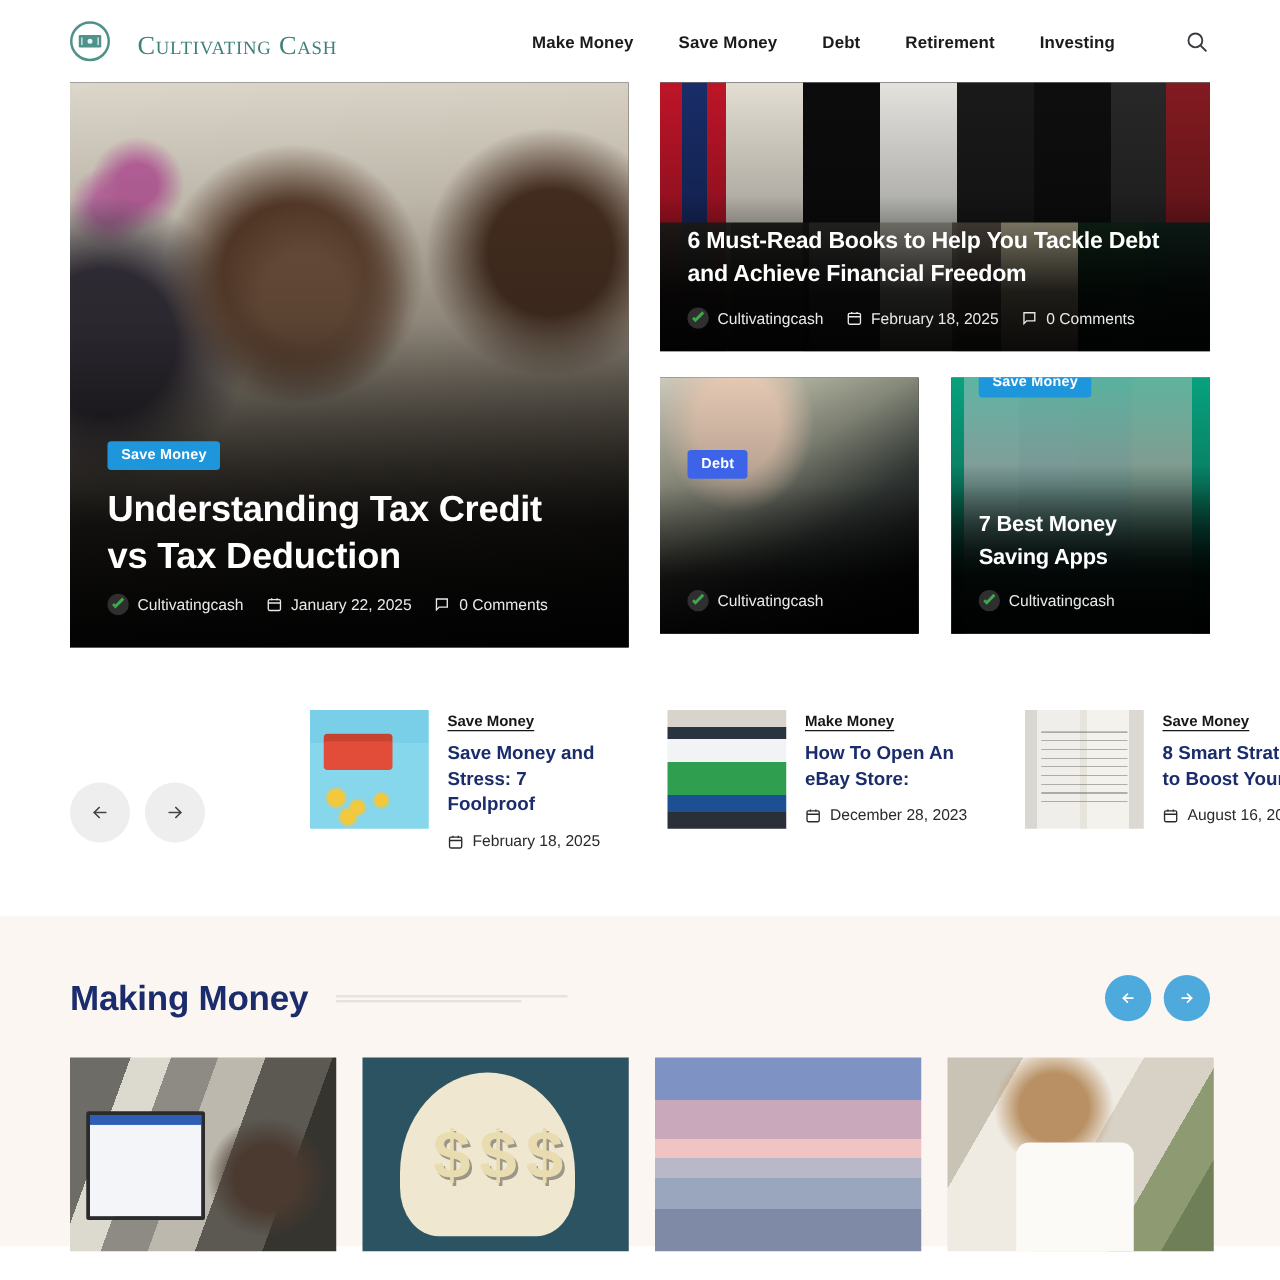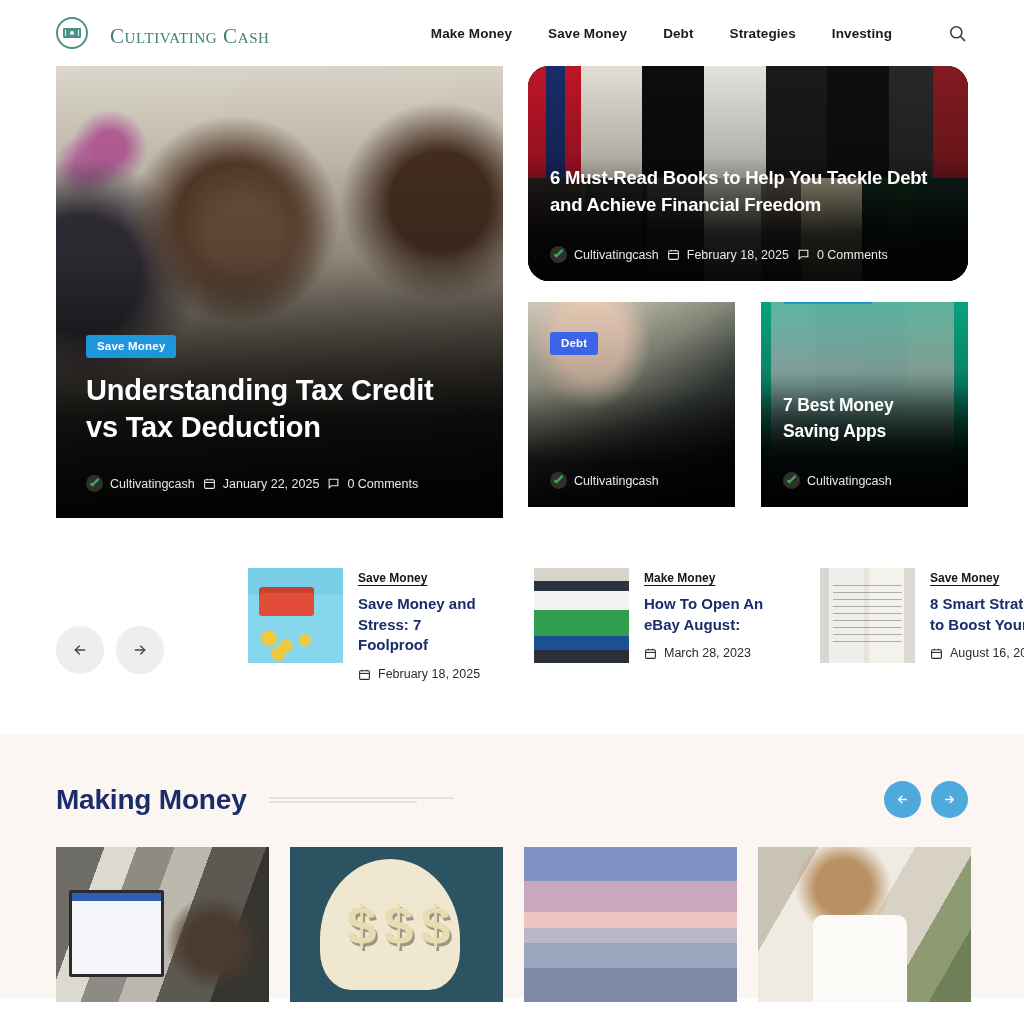--- a/index.html
+++ b/index.html
@@ -98,24 +98,23 @@
     letter-spacing: .2px;
   }
   .badge.save { background: #1e96dc; }
   .badge.debt { background: #3d64e8; }
   .card-title {
     color: #ffffff;
     font-weight: 800;
     letter-spacing: -.2px;
   }
   .meta {
-    display: flex; align-items: center; gap: 8px;
+    display: flex; align-items: center; gap: 18px;
     color: #e9e9e9;
     font-size: 12.5px;
-    margin-top: 28px;
   }
   .meta span { display: flex; align-items: center; gap: 7px; white-space: nowrap; }
   .avatar {
     width: 17px; height: 17px; border-radius: 50%;
     background: #2f2f2f;
     display: flex; align-items: center; justify-content: center;
     flex: 0 0 auto;
   }
   .avatar svg { display: block; }
 
@@ -130,21 +129,21 @@
       radial-gradient(circle at 6% 46%, #3a3540 0 12%, rgba(58,53,64,0) 24%),
       radial-gradient(circle at 12% 18%, #c86aa8 0 3%, rgba(200,106,168,0) 7%),
       radial-gradient(circle at 7% 22%, #d07ab4 0 2.4%, rgba(208,122,180,0) 6%),
       linear-gradient(172deg, #e8e2d6 0%, #ddd5c6 26%, #b9ae9d 48%, #7f7668 68%, #3b3731 88%, #1c1a18 100%);
   }
   .hero-main .card-body { padding-bottom: 26px; }
   .hero-main .badge { margin-bottom: 14px; }
   .hero-main .card-title { font-size: 29px; line-height: 1.3; margin-bottom: 10px; }
 
   
-  .card-books { height: 215px; border-radius: 21px; }
+  .card-books { height: 215px; }
   .card-books .photo {
     position: absolute; inset: 0;
     background:
       linear-gradient(90deg,
         #c8162a 0 4%, #1a2f6e 4% 8.5%, #c8162a 8.5% 12%,
         #efe9dd 12% 26%, #0d0d0d 26% 40%,
         #efeee9 40% 54%, #1b1b1b 54% 68%,
         #0f0f0f 68% 82%, #2a2a2a 82% 92%, #8a1c22 92% 100%),
       #222;
   }
@@ -324,21 +323,21 @@
     <span class="brand-mark">
       <span class="brand-bill"></span>
     </span>
     <span class="brand-name">Cultivating Cash</span>
   </div>
 
   <nav class="nav">
     <span class="nav-item">Make Money</span>
     <span class="nav-item">Save Money</span>
     <span class="nav-item">Debt</span>
-    <span class="nav-item">Strategies</span>
+    <span class="nav-item">Retirement</span>
     <span class="nav-item">Investing</span>
     <span class="search-btn">
       <svg width="19" height="19" viewBox="0 0 24 24" fill="none" stroke="#3c3c42" stroke-width="1.9">
         <circle cx="10.5" cy="10.5" r="7"></circle>
         <line x1="15.8" y1="15.8" x2="21" y2="21" stroke-linecap="round"></line>
       </svg>
     </span>
   </nav>
 </div>
 
@@ -493,29 +492,29 @@
           </svg>
           <span>February 18, 2025</span>
         </div>
       </div>
     </div>
 
     <div class="mini-item">
       <div class="mini-thumb thumb-ebay"></div>
       <div>
         <span class="mini-cat">Make Money</span>
-        <div class="mini-title">How To Open An eBay August:</div>
+        <div class="mini-title">How To Open An eBay Store:</div>
         <div class="mini-date">
           <svg width="13" height="13" viewBox="0 0 24 24" fill="none" stroke="#2a2a2a" stroke-width="2" style="margin-top:3px;flex:0 0 13px">
             <rect x="3" y="5" width="18" height="16" rx="2"></rect>
               <line x1="3" y1="10" x2="21" y2="10"></line>
             <line x1="8" y1="3" x2="8" y2="6"></line>
               <line x1="16" y1="3" x2="16" y2="6"></line>
           </svg>
-          <span>March 28, 2023</span>
+          <span>December 28, 2023</span>
         </div>
       </div>
     </div>
 
     <div class="mini-item">
       <div class="mini-thumb thumb-papers"></div>
       <div>
         <span class="mini-cat">Save Money</span>
         <div class="mini-title">8 Smart Strategies to Boost Your</div>
         <div class="mini-date">

